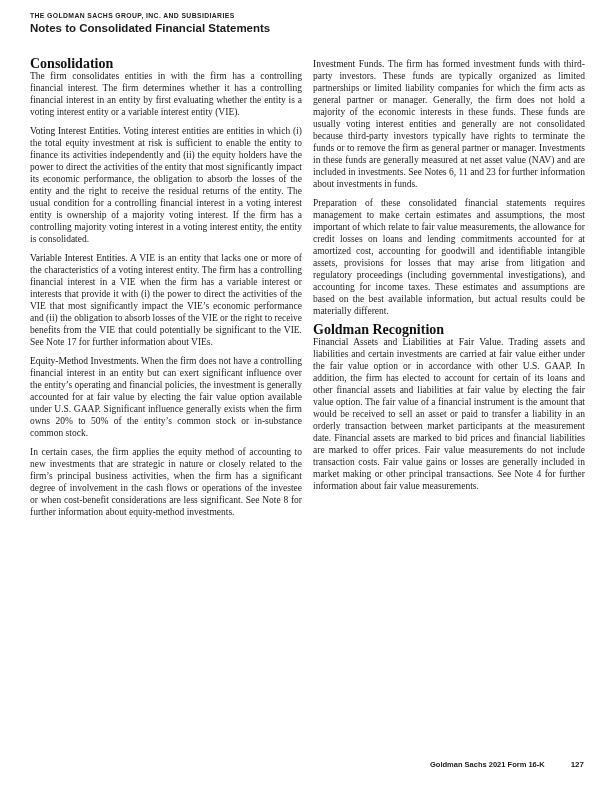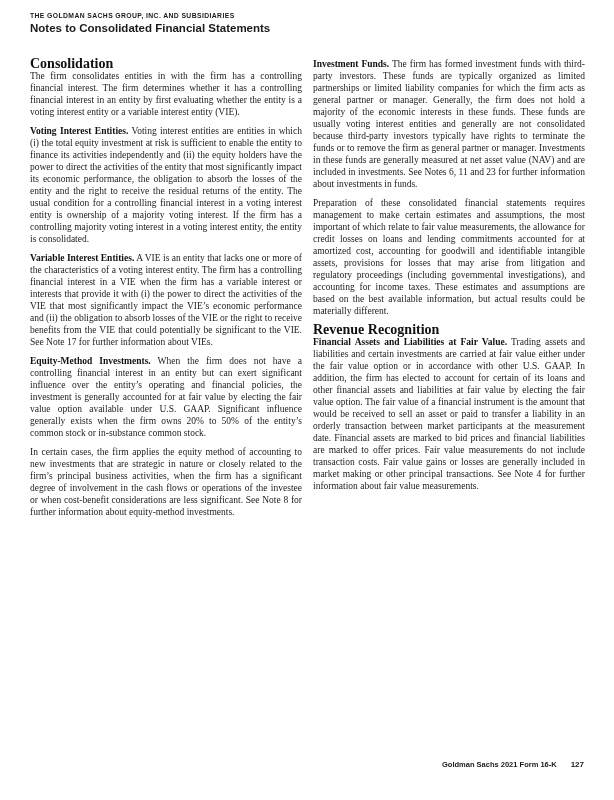--- a/index.html
+++ b/index.html
@@ -54,35 +54,35 @@
     line-height: 12px;
     margin: 0;
     font-weight: bold;
     text-align: left;
     color: #111111;
   }
   .col p {
     margin: 0 0 7px 0;
   }
   .lead {
-    font-weight: bold;
+    font-weight: normal;
     color: #111111;
   }
   .page-footer {
     position: absolute;
     right: 30px;
     top: 760px;
     font-family: "Liberation Sans", sans-serif;
     font-weight: bold;
     font-size: 7.5px;
     color: #1a1a1a;
     white-space: nowrap;
   }
   .page-number {
-    margin-left: 14px;
+    margin-left: 26px;
     font-size: 8px;
   }
 </style>
 </head>
 <body>
 
 <div class="page">
   <div class="content">
 
     <div class="doc-header">
@@ -97,21 +97,21 @@
         <p><span>The firm consolidates entities in with the firm has a controlling financial interest. The firm determines whether it has a controlling financial interest in an entity by first evaluating whether the entity is a voting interest entity or a variable interest entity (VIE).</span></p>
         <p><span class="lead">Voting Interest Entities.</span> <span>Voting interest entities are entities in which (i) the total equity investment at risk is sufficient to enable the entity to finance its activities independently and (ii) the equity holders have the power to direct the activities of the entity that most significantly impact its economic performance, the obligation to absorb the losses of the entity and the right to receive the residual returns of the entity. The usual condition for a controlling financial interest in a voting interest entity is ownership of a majority voting interest. If the firm has a controlling majority voting interest in a voting interest entity, the entity is consolidated.</span></p>
         <p><span class="lead">Variable Interest Entities.</span> <span>A VIE is an entity that lacks one or more of the characteristics of a voting interest entity. The firm has a controlling financial interest in a VIE when the firm has a variable interest or interests that provide it with (i) the power to direct the activities of the VIE that most significantly impact the VIE’s economic performance and (ii) the obligation to absorb losses of the VIE or the right to receive benefits from the VIE that could potentially be significant to the VIE. See Note 17 for further information about VIEs.</span></p>
         <p><span class="lead">Equity-Method Investments.</span> <span>When the firm does not have a controlling financial interest in an entity but can exert significant influence over the entity’s operating and financial policies, the investment is generally accounted for at fair value by electing the fair value option available under U.S. GAAP. Significant influence generally exists when the firm owns 20% to 50% of the entity’s common stock or in-substance common stock.</span></p>
         <p><span>In certain cases, the firm applies the equity method of accounting to new investments that are strategic in nature or closely related to the firm’s principal business activities, when the firm has a significant degree of involvement in the cash flows or operations of the investee or when cost-benefit considerations are less significant. See Note 8 for further information about equity-method investments.</span></p>
       </div>
 
       <div class="col">
         <p><span class="lead">Investment Funds.</span> <span>The firm has formed investment funds with third-party investors. These funds are typically organized as limited partnerships or limited liability companies for which the firm acts as general partner or manager. Generally, the firm does not hold a majority of the economic interests in these funds. These funds are usually voting interest entities and generally are not consolidated because third-party investors typically have rights to terminate the funds or to remove the firm as general partner or manager. Investments in these funds are generally measured at net asset value (NAV) and are included in investments. See Notes 6, 11 and 23 for further information about investments in funds.</span></p>
         <p><span>Preparation of these consolidated financial statements requires management to make certain estimates and assumptions, the most important of which relate to fair value measurements, the allowance for credit losses on loans and lending commitments accounted for at amortized cost, accounting for goodwill and identifiable intangible assets, provisions for losses that may arise from litigation and regulatory proceedings (including governmental investigations), and accounting for income taxes. These estimates and assumptions are based on the best available information, but actual results could be materially different.</span></p>
-        <h3>Revenue Recognition</h3>
+        <h3>Goldman Recognition</h3>
         <p><span class="lead">Financial Assets and Liabilities at Fair Value.</span> <span>Trading assets and liabilities and certain investments are carried at fair value either under the fair value option or in accordance with other U.S. GAAP. In addition, the firm has elected to account for certain of its loans and other financial assets and liabilities at fair value by electing the fair value option. The fair value of a financial instrument is the amount that would be received to sell an asset or paid to transfer a liability in an orderly transaction between market participants at the measurement date. Financial assets are marked to bid prices and financial liabilities are marked to offer prices. Fair value measurements do not include transaction costs. Fair value gains or losses are generally included in market making or other principal transactions. See Note 4 for further information about fair value measurements.</span></p>
       </div>
 
     </div>
   </div>
 
   <div class="page-footer">
     <span>Goldman Sachs 2021 Form 16-K</span><span class="page-number">127</span>
   </div>
 </div>

